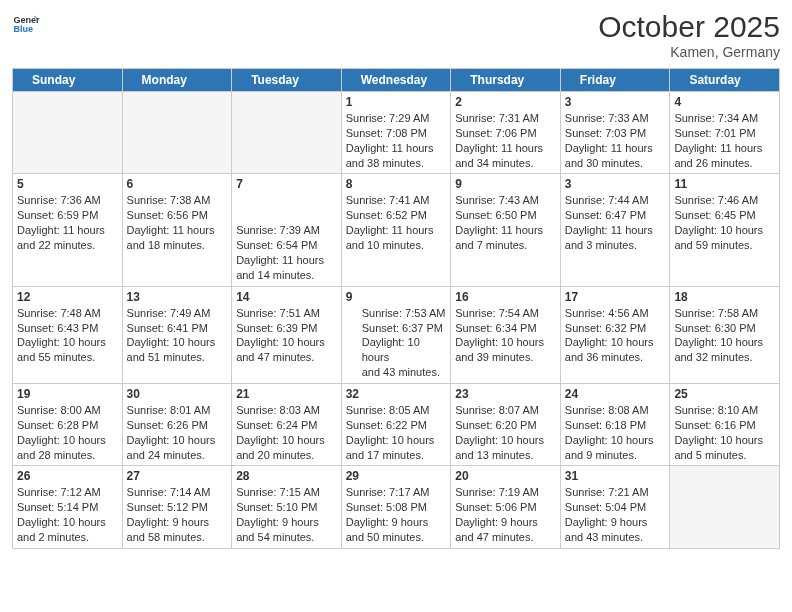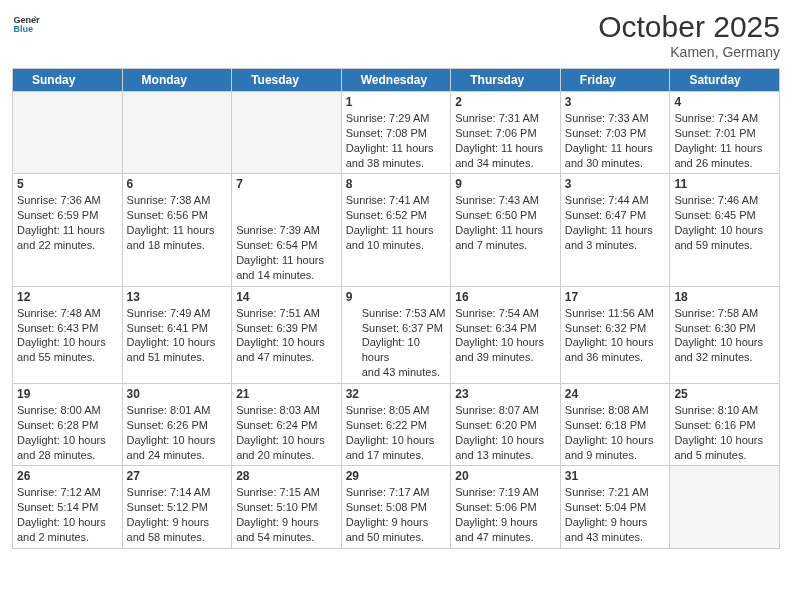--- a/index.html
+++ b/index.html
@@ -227,21 +227,21 @@
           </td>
           <td>
             <span class="day-number">16</span>
             <div class="day-info" style="white-space: pre-line;">Sunrise: 7:54 AM
 Sunset: 6:34 PM
 Daylight: 10 hours
 and 39 minutes.</div>
           </td>
           <td>
             <span class="day-number">17</span>
-            <div class="day-info" style="white-space: pre-line;">Sunrise: 11:56 AM
+            <div class="day-info" style="white-space: pre-line;">Sunrise: 4:56 AM
 Sunset: 6:32 PM
 Daylight: 10 hours
 and 36 minutes.</div>
           </td>
           <td>
             <span class="day-number">18</span>
             <div class="day-info" style="white-space: pre-line;">Sunrise: 7:58 AM
 Sunset: 6:30 PM
 Daylight: 10 hours
 and 32 minutes.</div>

